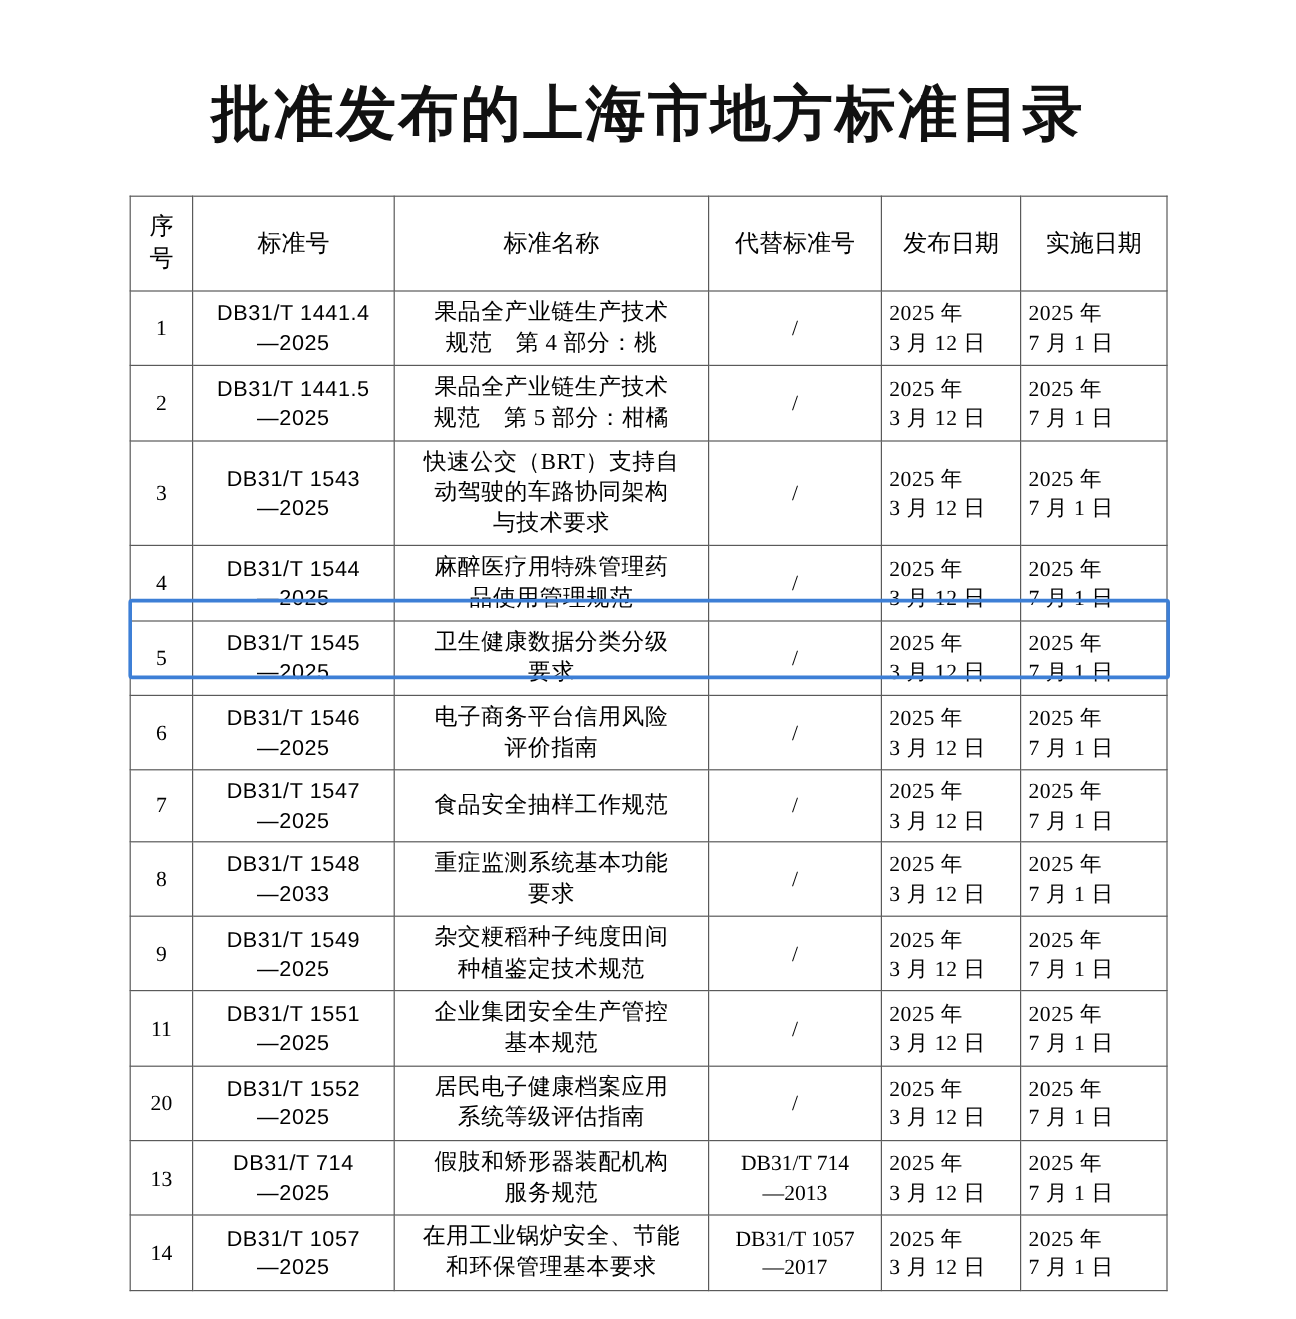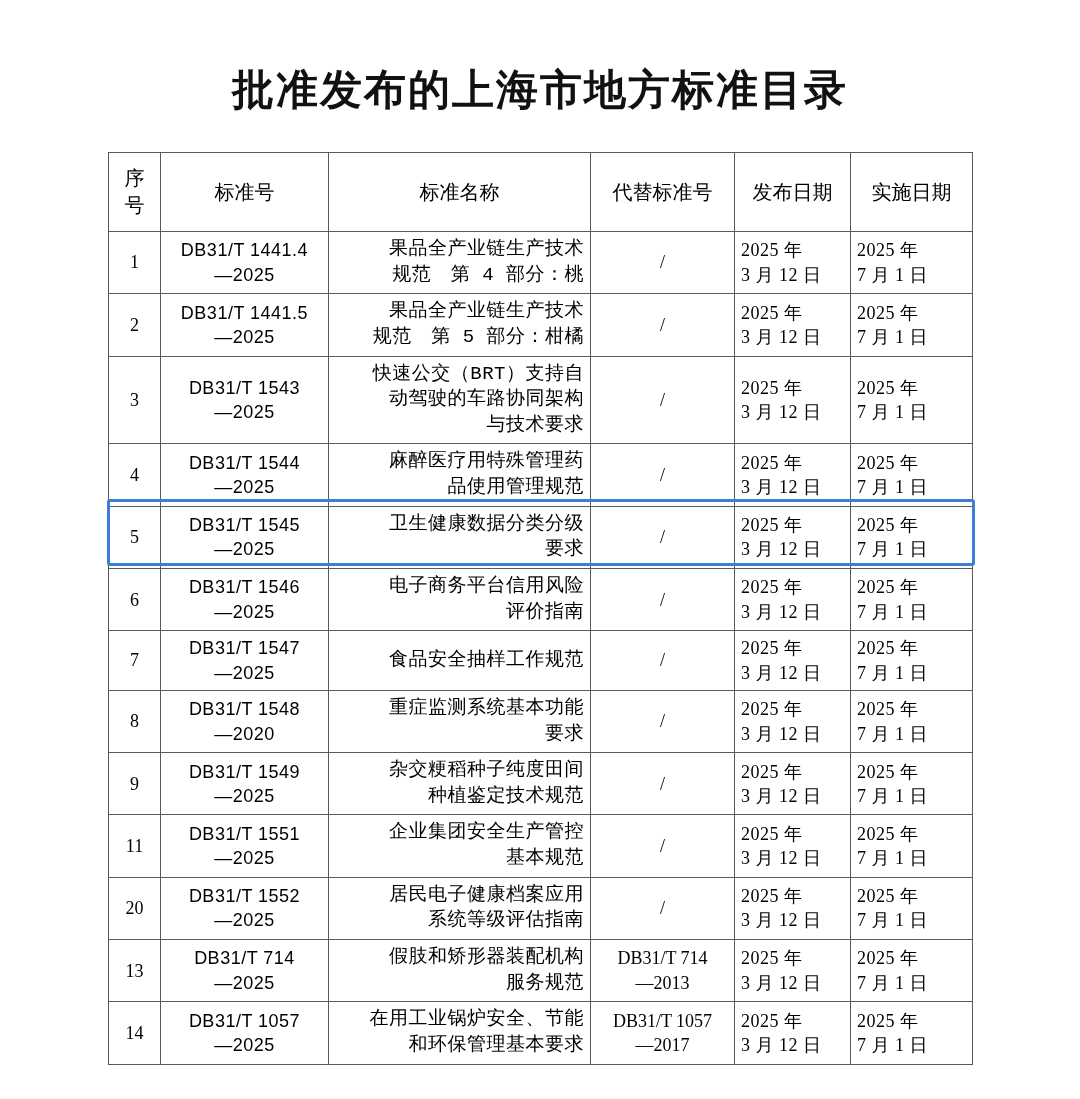--- a/index.html
+++ b/index.html
@@ -17,21 +17,21 @@
     position: relative;
     width: 1080px;
     min-height: 1099px;
     box-sizing: border-box;
     padding: 0;
   }
   .doc-title {
     text-align: center;
     font-family: "Liberation Serif", "DejaVu Serif", serif;
     font-weight: bold;
-    font-size: 42px;
+    font-size: 50px;
     letter-spacing: 2px;
     margin: 0;
     padding: 62px 0 34px 0;
     color: #111111;
   }
   .table-wrap {
     padding: 0 108px 0 108px;
   }
   table.std-table {
     border-collapse: collapse;
@@ -66,25 +66,24 @@
     font-size: 18px;
   }
   td.c-code {
     text-align: center;
     font-size: 18px;
     font-family: Liberation Sans, sans-serif;
     letter-spacing: 0.5px;
     white-space: pre-line;
   }
   td.c-name {
-    text-align: right;
+    text-align: center;
     font-size: 19px;
     letter-spacing: 0.5px;
     white-space: pre-line;
-    font-family: Liberation Mono, monospace;
   }
   td.c-repl {
     text-align: center;
     font-size: 18px;
     white-space: pre-line;
   }
   td.c-date {
     font-size: 18px;
     white-space: pre-line;
     letter-spacing: 0.5px;
@@ -211,21 +210,21 @@
             <td class="c-name">食品安全抽样工作规范</td>
             <td class="c-repl">/</td>
             <td class="c-date">2025 年
 3 月 12 日</td>
             <td class="c-date">2025 年
 7 月 1 日</td>
           </tr>
           <tr>
             <td class="c-idx">8</td>
             <td class="c-code">DB31/T 1548
-—2020</td>
+—2033</td>
             <td class="c-name">重症监测系统基本功能
 要求</td>
             <td class="c-repl">/</td>
             <td class="c-date">2025 年
 3 月 12 日</td>
             <td class="c-date">2025 年
 7 月 1 日</td>
           </tr>
           <tr>
             <td class="c-idx">9</td>

